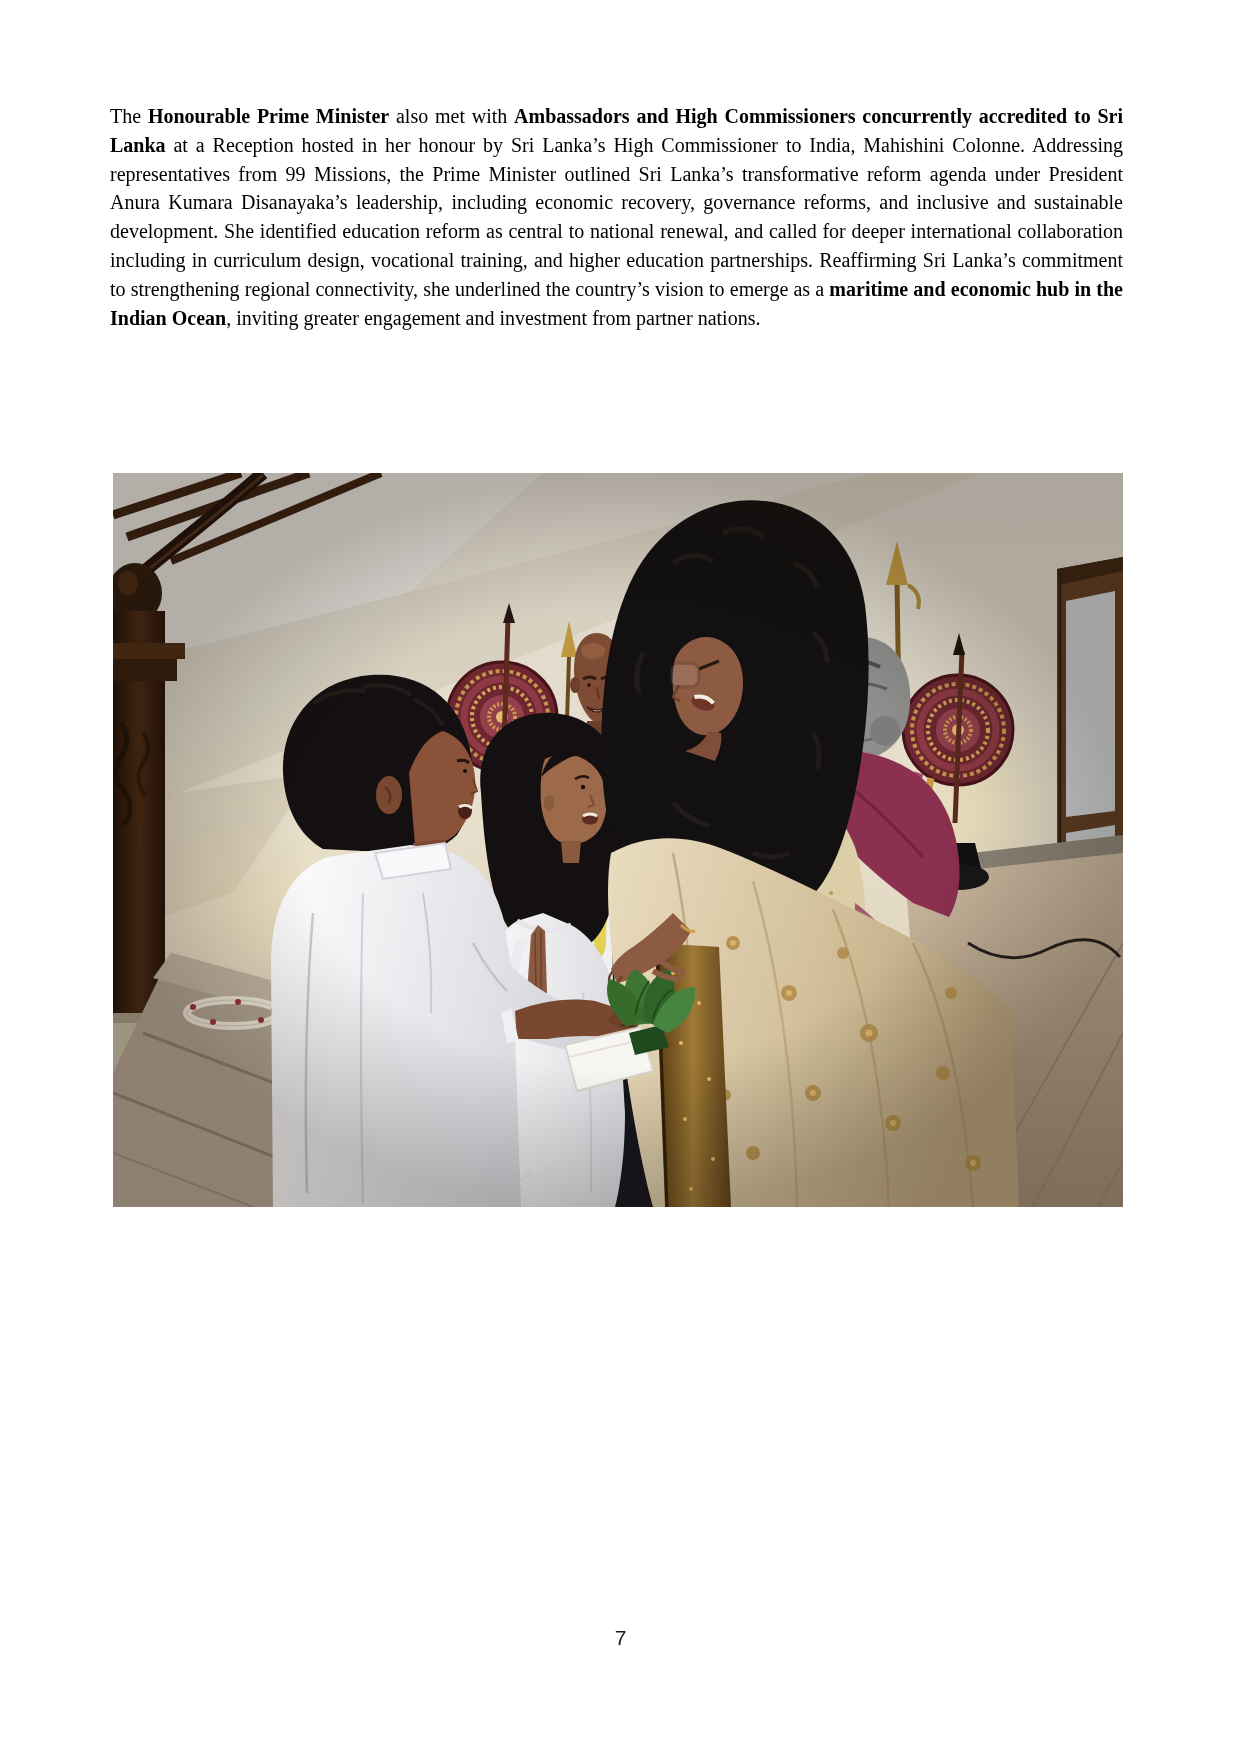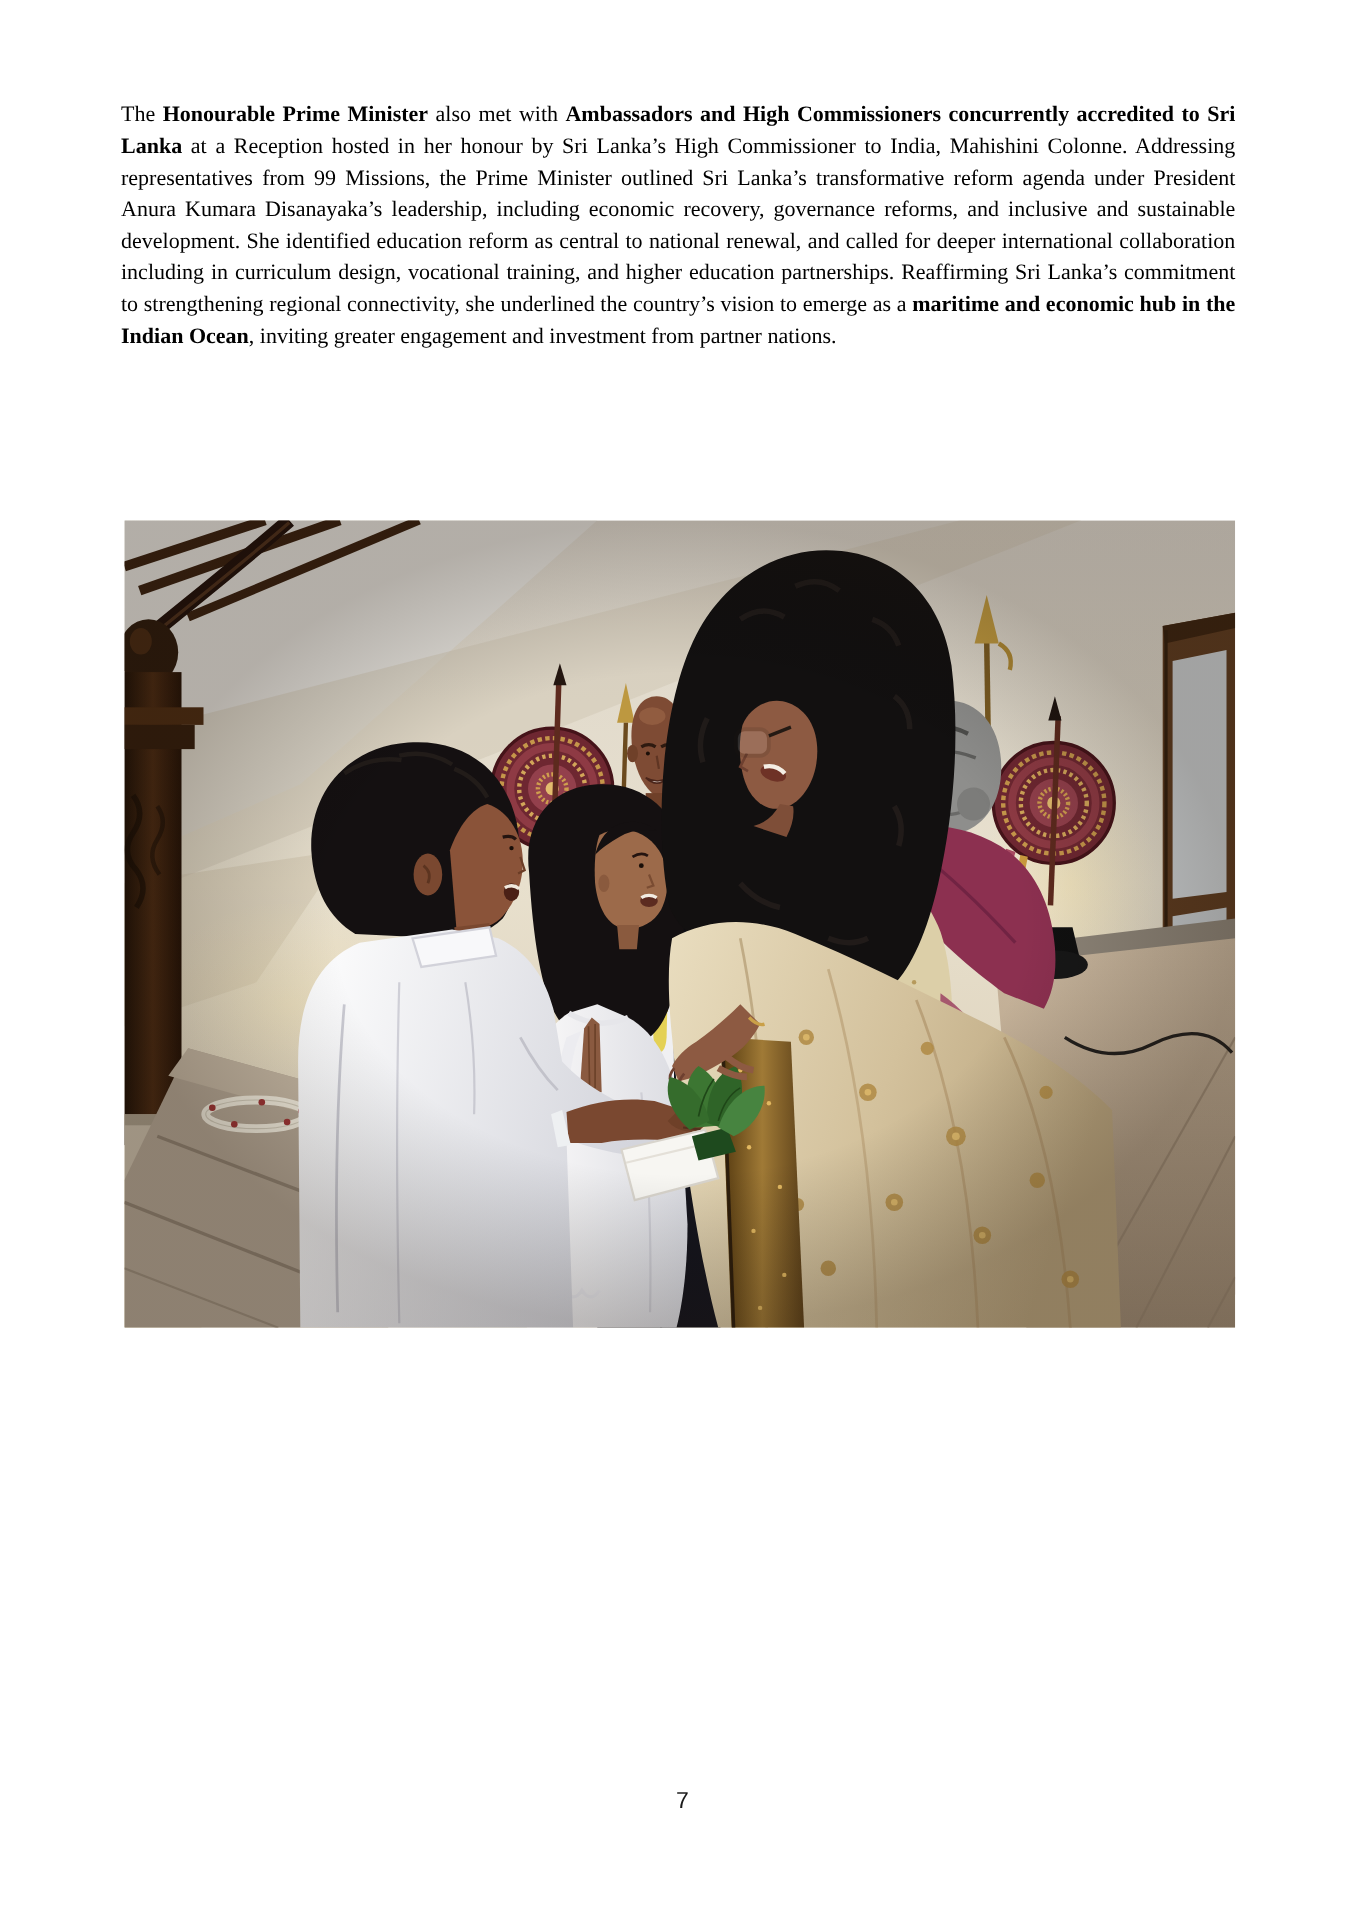--- a/index.html
+++ b/index.html
@@ -1,18 +1,18 @@
 <!DOCTYPE html>
 <html><head>
 <meta charset="utf-8">
 <style>
   html,body{margin:0;padding:0;background:#ffffff;}
   .page{position:relative;width:1241px;height:1755px;background:#ffffff;overflow:hidden;
         font-family:"Liberation Serif",serif;color:#000;}
-  .body-text{position:absolute;left:110px;top:90px;width:1013px;margin:0;
+  .body-text{position:absolute;left:110px;top:102px;width:1013px;margin:0;
              font-size:20px;line-height:28.8px;text-align:justify;text-justify:inter-word;}
   .body-text b{font-weight:bold;}
   .photo{position:absolute;left:113px;top:473px;width:1010px;height:734px;margin:0;overflow:hidden;}
   .photo svg{display:block;}
   .page-number{position:absolute;left:0;right:0;top:1626px;text-align:center;
                font-family:"Liberation Sans",sans-serif;font-size:21px;color:#1a1a1a;}
 </style>
 </head>
 <body>
 

